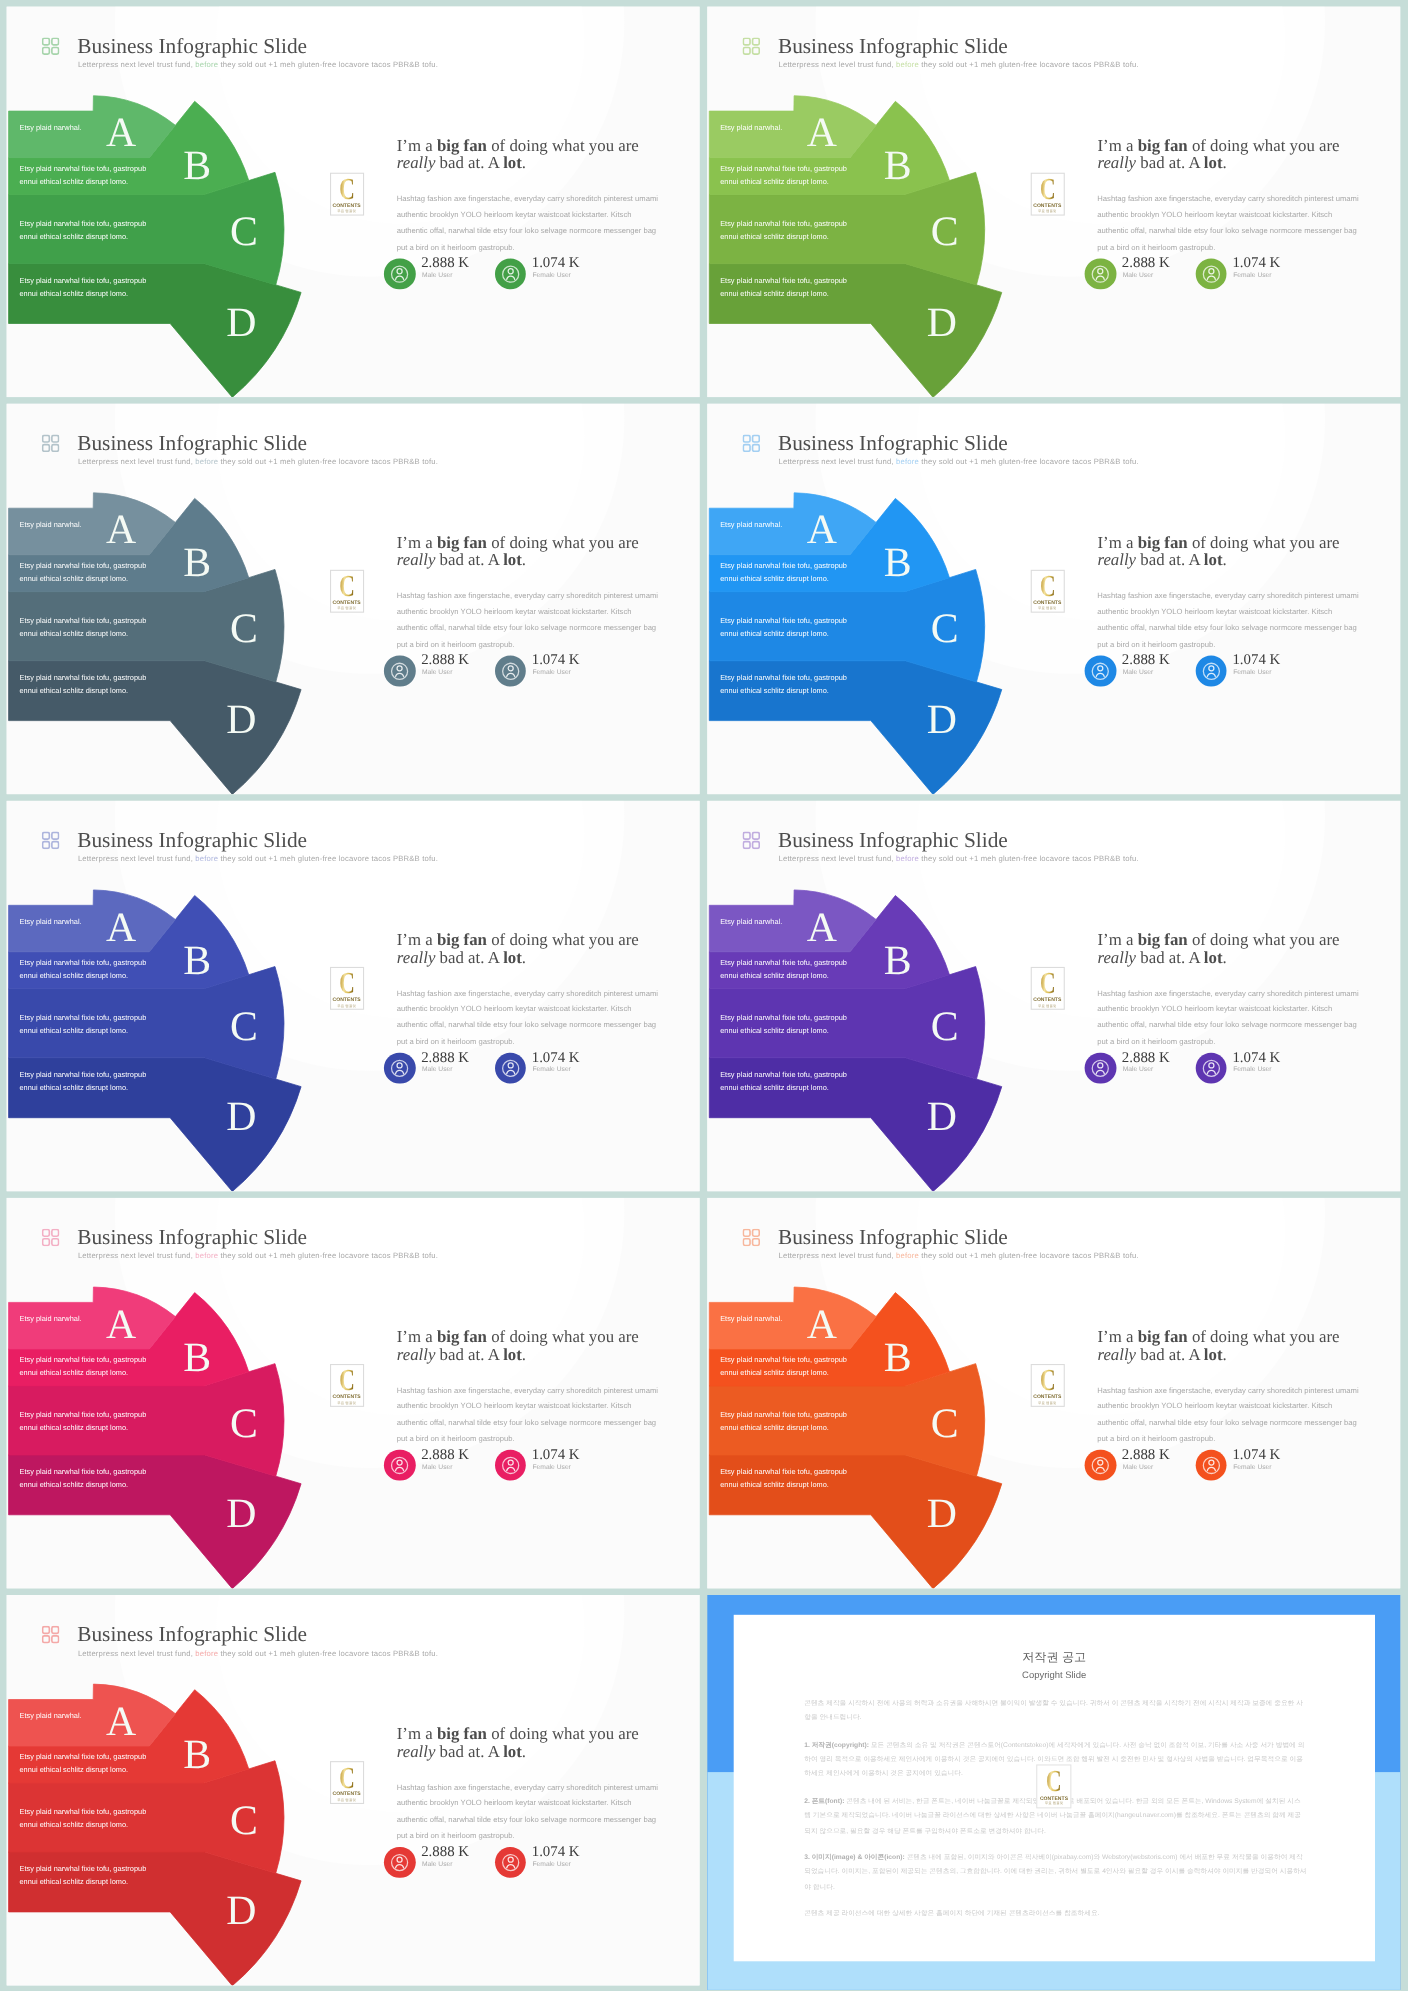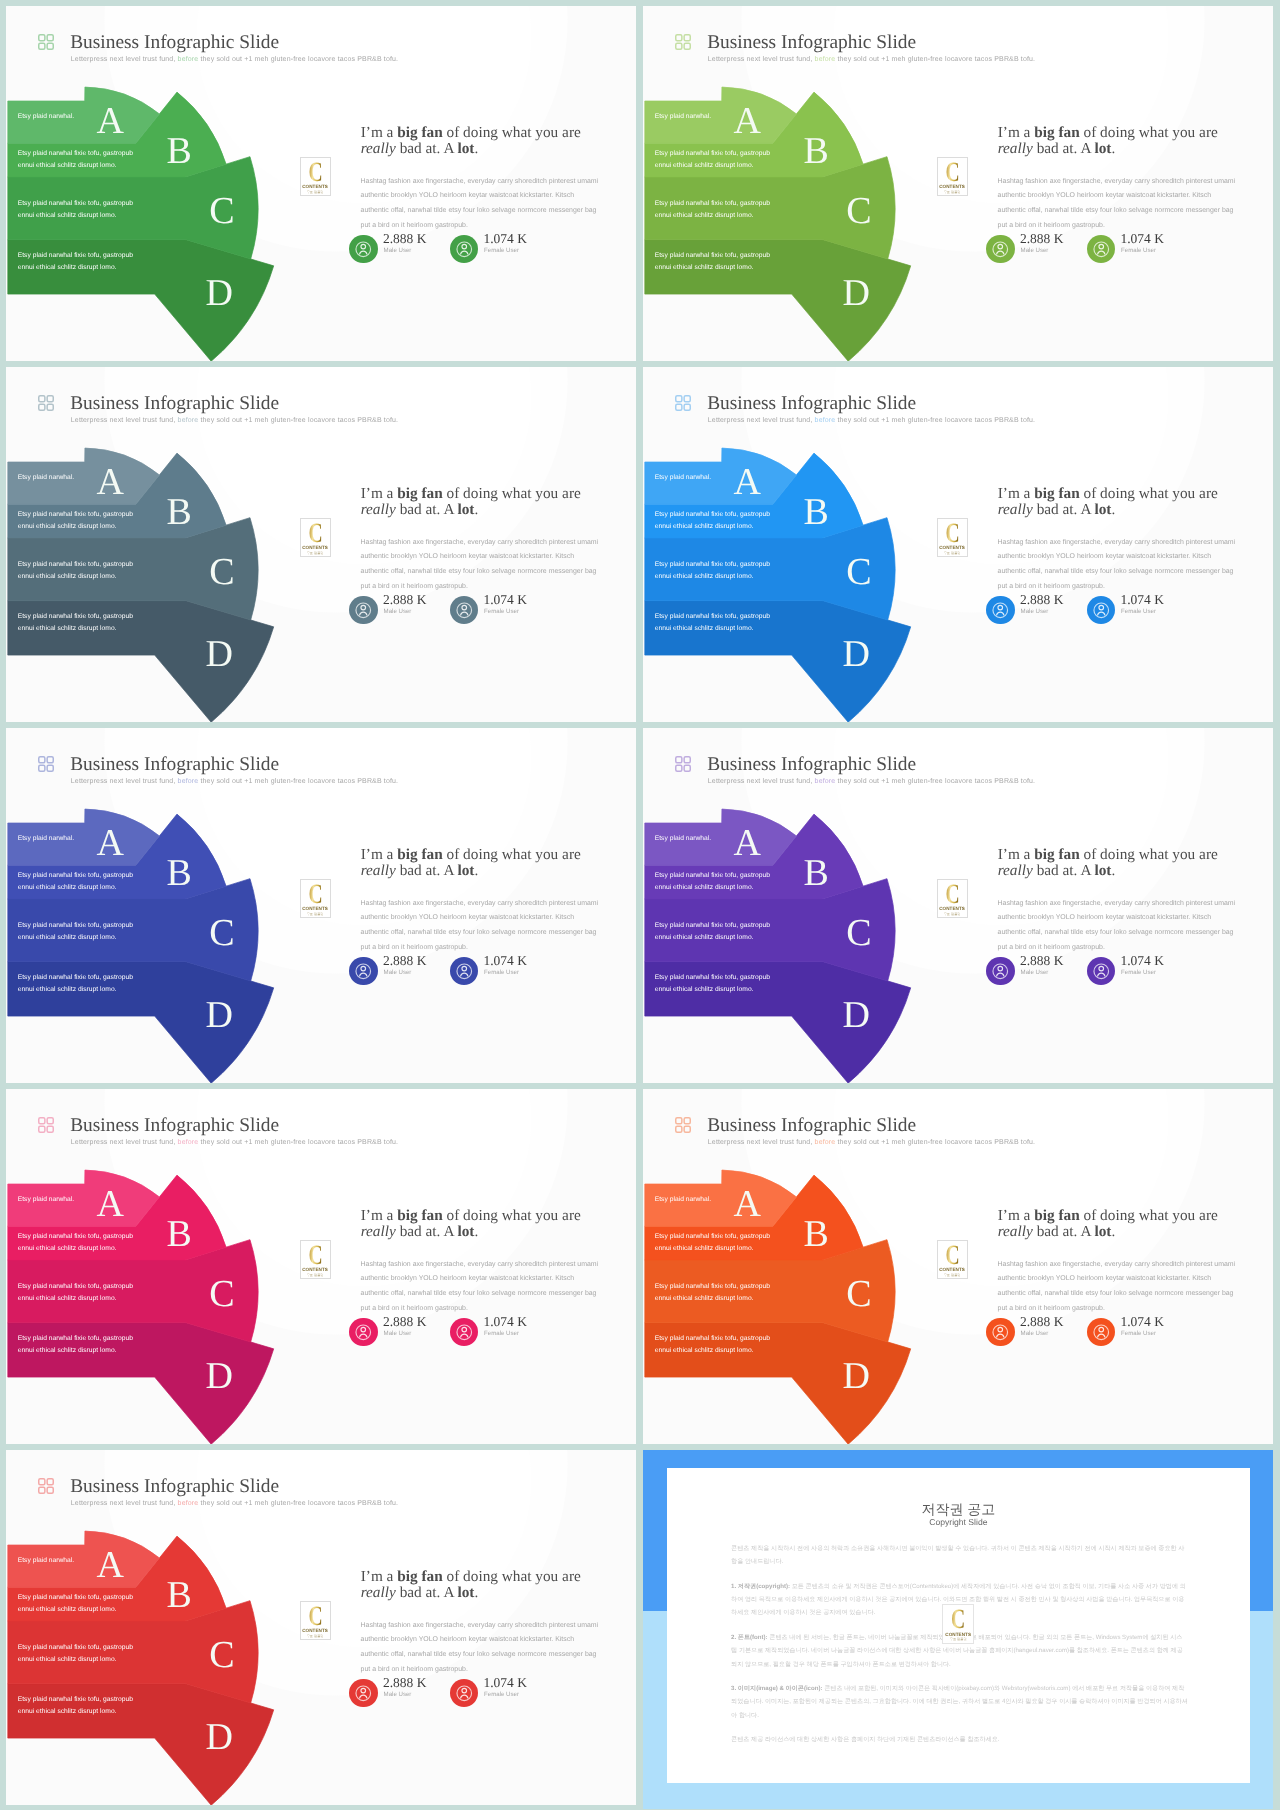--- a/index.html
+++ b/index.html
@@ -40,21 +40,21 @@
   .body{position:absolute;left:354.6px;top:168.7px;width:243px;font-size:6.95px;line-height:14.75px;color:#a8a8a8;}
   .stat{position:absolute;}
   .stat .circ{position:absolute;left:0;top:0;width:28.5px;height:28.5px;border-radius:50%;}
   .stat .circ svg{position:absolute;left:0;top:0;}
   .stat .num{position:absolute;left:33.7px;top:-3.1px;font-family:"Liberation Serif",serif;font-size:13.5px;line-height:1;color:#3b3b3b;white-space:nowrap;}
   .stat .lbl{position:absolute;left:34.4px;top:13.2px;font-size:6.1px;line-height:1;color:#a8a8a8;white-space:nowrap;}
 
   .cslide{position:relative;width:630px;height:359px;background:#4A9DF5;overflow:hidden;}
   .cslide .fadeout{position:absolute;left:0;top:161px;width:630px;height:198px;background:#AFDFFB;}
   .cpaper{position:absolute;left:23.6px;top:18.4px;width:583.5px;height:314.4px;background:#fff;}
-  .ctitle{position:absolute;left:0;width:583.5px;top:33.2px;text-align:center;font-size:14px;line-height:1;color:#5b5b5b;}
+  .ctitle{position:absolute;left:0;width:583.5px;top:33.2px;text-align:center;font-size:11px;line-height:1;color:#5b5b5b;}
   .csub{position:absolute;left:0;width:583.5px;top:49.7px;text-align:center;font-size:8.6px;line-height:1;color:#6a6a6a;}
   .cbody{position:absolute;left:64.5px;width:457px;top:73.5px;font-size:6.1px;line-height:13.3px;color:#c8c8c8;}
   .cbody p{margin:0 0 11.3px 0;}
   .cbody b{color:#b0b0b0;font-weight:bold;}
   .clogo{position:absolute;left:275.6px;top:135.9px;width:30px;height:37.8px;border:1px solid #e4e4e4;background:#fff;}
 </style>
 </head>
 <body>
 
 <div class="grid" id="grid">

